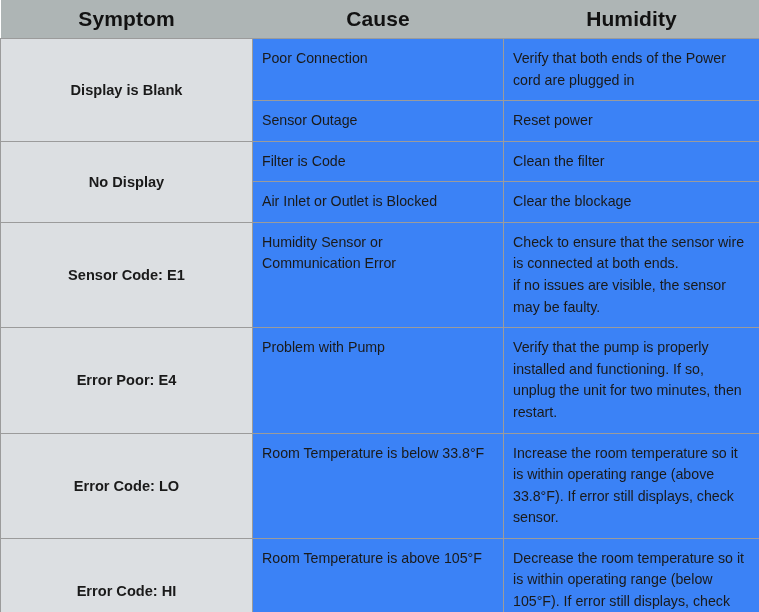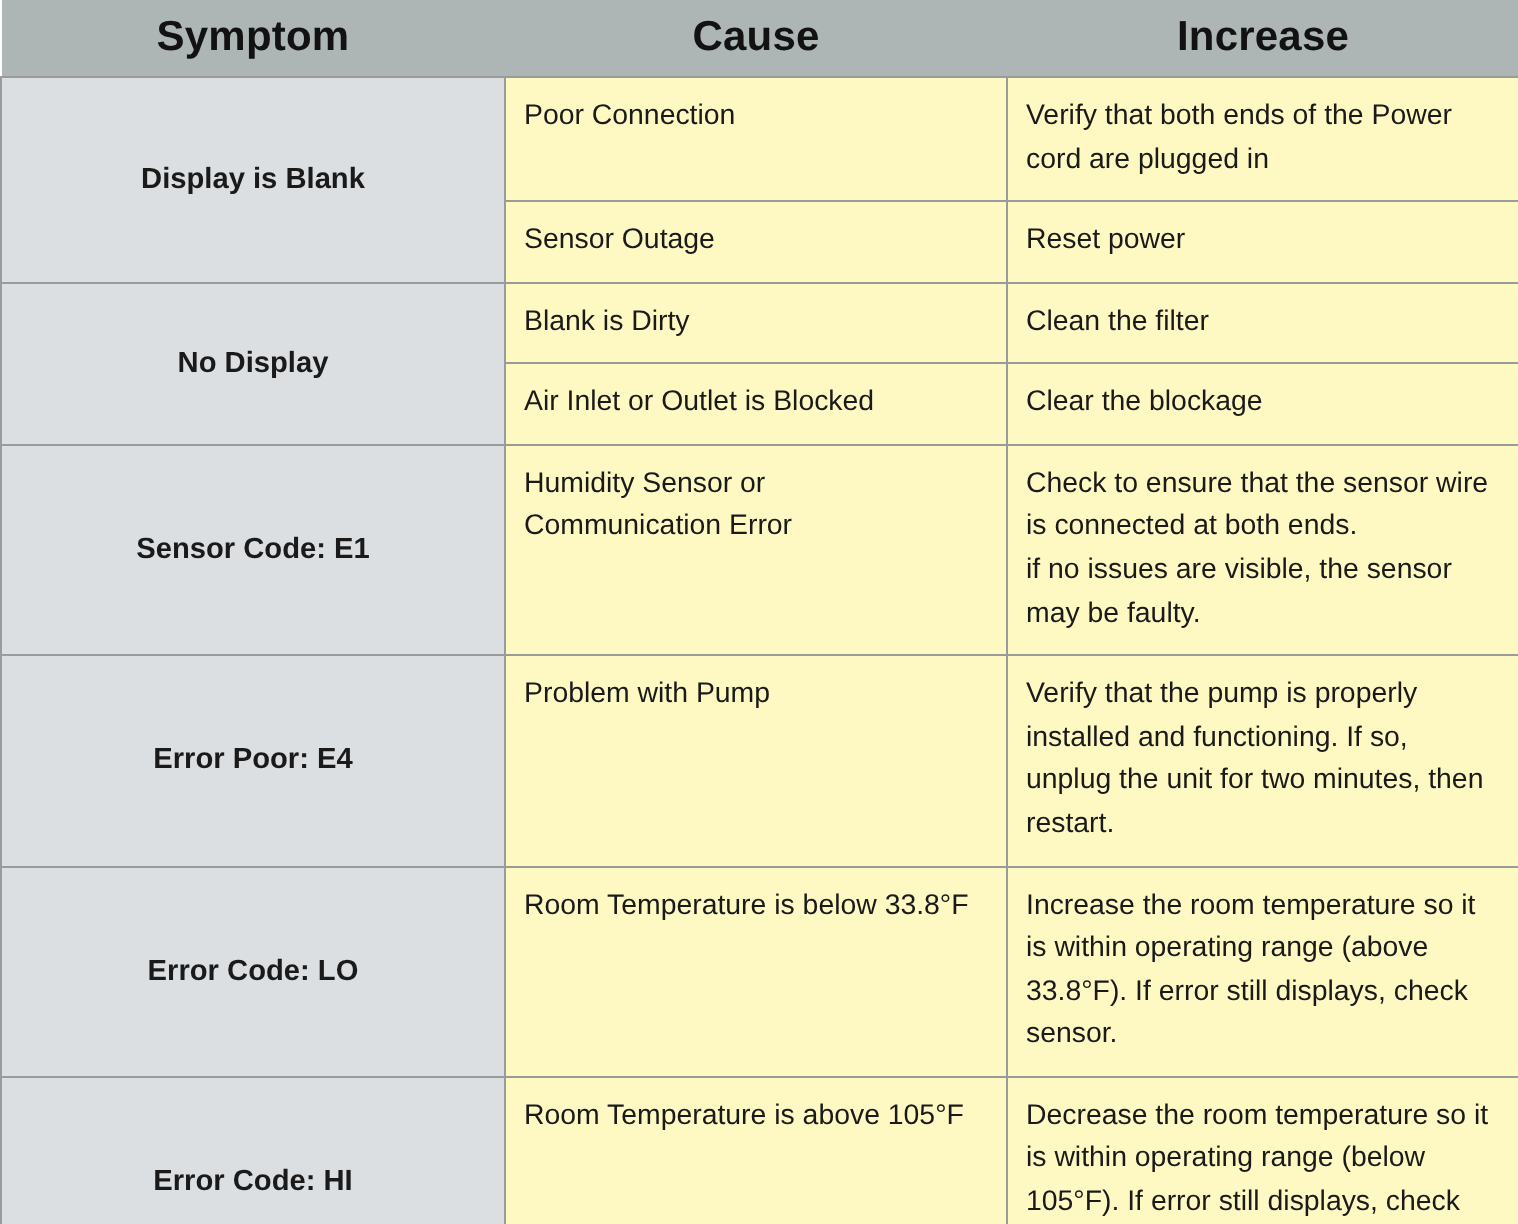--- a/index.html
+++ b/index.html
@@ -60,52 +60,52 @@
     vertical-align: middle;
     font-size: 14.6px;
     padding: 8px 0;
   }
 
   tbody tr td.cause,
   tbody tr td.solution {
     white-space: pre-line;
   }
 </style>
-<style>thead th{background:#aeb5b5;}tbody td{border-color:#9b9b9b;background:#fef9c3;}tbody td.symptom{background:#dcdfe2;}body{color:#1a1a1a;}</style></head>
+<style>thead th{background:#aeb5b5;}tbody td{border-color:#9b9b9b;background:#3b82f6;}tbody td.symptom{background:#dcdfe2;}body{color:#1a1a1a;}</style></head>
 <body>
 
 <div class="table-wrap">
   <table class="troubleshooting">
     <colgroup>
       <col class="col-symptom">
       <col class="col-cause">
       <col class="col-solution">
     </colgroup>
     <thead>
       <tr>
         <th>Symptom</th>
         <th>Cause</th>
-        <th>Increase</th>
+        <th>Humidity</th>
       </tr>
     </thead>
     <tbody>
 
       <tr>
         <td class="symptom" rowspan="2" style="height:44px">Display is Blank</td>
         <td class="cause">Poor Connection</td>
         <td class="solution">Verify that both ends of the Power cord are plugged in</td>
       </tr>
       <tr>
         <td class="cause">Sensor Outage</td>
         <td class="solution">Reset power</td>
       </tr>
 
       <tr>
         <td class="symptom" rowspan="2">No Display</td>
-        <td class="cause">Blank is Dirty</td>
+        <td class="cause">Filter is Code</td>
         <td class="solution">Clean the filter</td>
       </tr>
       <tr>
         <td class="cause">Air Inlet or Outlet  is  Blocked</td>
         <td class="solution">Clear the blockage</td>
       </tr>
 
       <tr>
         <td class="symptom">Sensor Code: E1</td>
         <td class="cause">Humidity Sensor or

